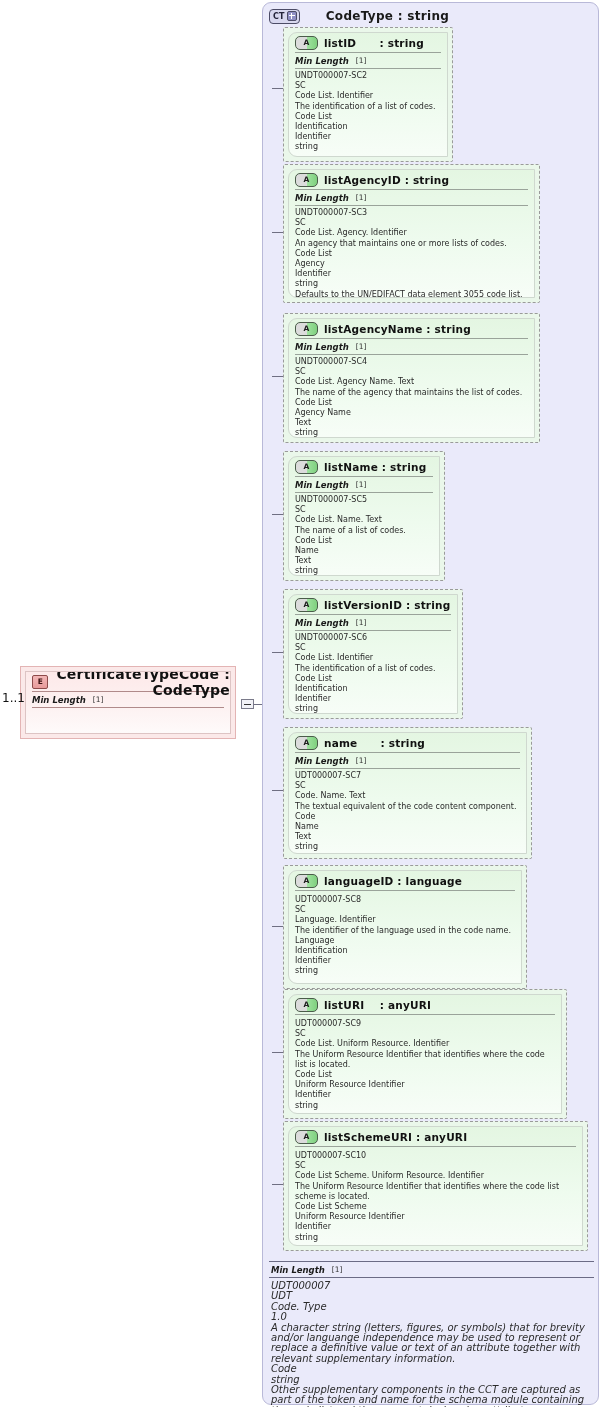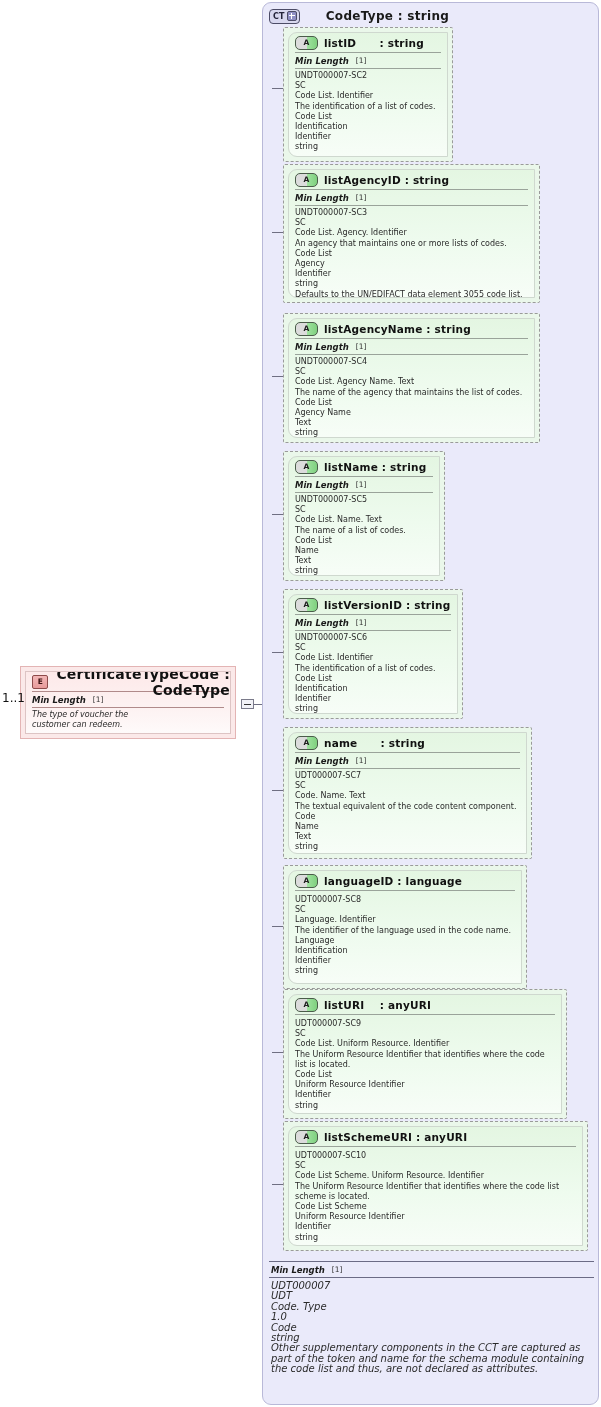--- a/index.html
+++ b/index.html
@@ -156,22 +156,20 @@
     <div id="elem-head">
       <span class="e-badge">E</span>
       <span id="elem-name">CertificateTypeCode : CodeType</span>
     </div>
     <div class="row-sep-red"></div>
     <div class="minlen-row">
       <span class="minlen-label">Min Length</span>
       <span class="minlen-card">[1]</span>
     </div>
     <div class="row-sep-red"></div>
-    <div id="elem-doc" style="white-space:pre-line;">The type of voucher the
-customer can redeem.</div>
   </div>
 </div>
 <div id="cardinality">1..1</div>
 
 <div id="ct-container">
 
   <div id="ct-header">
     <span class="ct-badge">
       <span>CT</span>
       <span class="plusbox"></span>
@@ -395,20 +393,21 @@
     <div id="ct-minlen">
       <span class="minlen-label">Min Length</span>
       <span class="minlen-card">[1]</span>
     </div>
     <div class="sep-dark"></div>
     <div id="ct-doc">
       <div>UDT000007</div>
       <div>UDT</div>
       <div>Code. Type</div>
       <div>1.0</div>
+      <div>A character string (letters, figures, or symbols) that for brevity and/or languange independence may be used to represent or replace a definitive value or text of an attribute together with relevant supplementary information.</div>
       <div>Code</div>
       <div>string</div>
       <div>Other supplementary components in the CCT are captured as part of the token and name for the schema module containing the code list and thus, are not declared as attributes.</div>
     </div>
   </div>
 
 </div>
 
 <div class="conn" style="left:272px;top:88px;width:11px;height:1px;"></div>
 <div class="conn" style="left:272px;top:232px;width:11px;height:1px;"></div>

